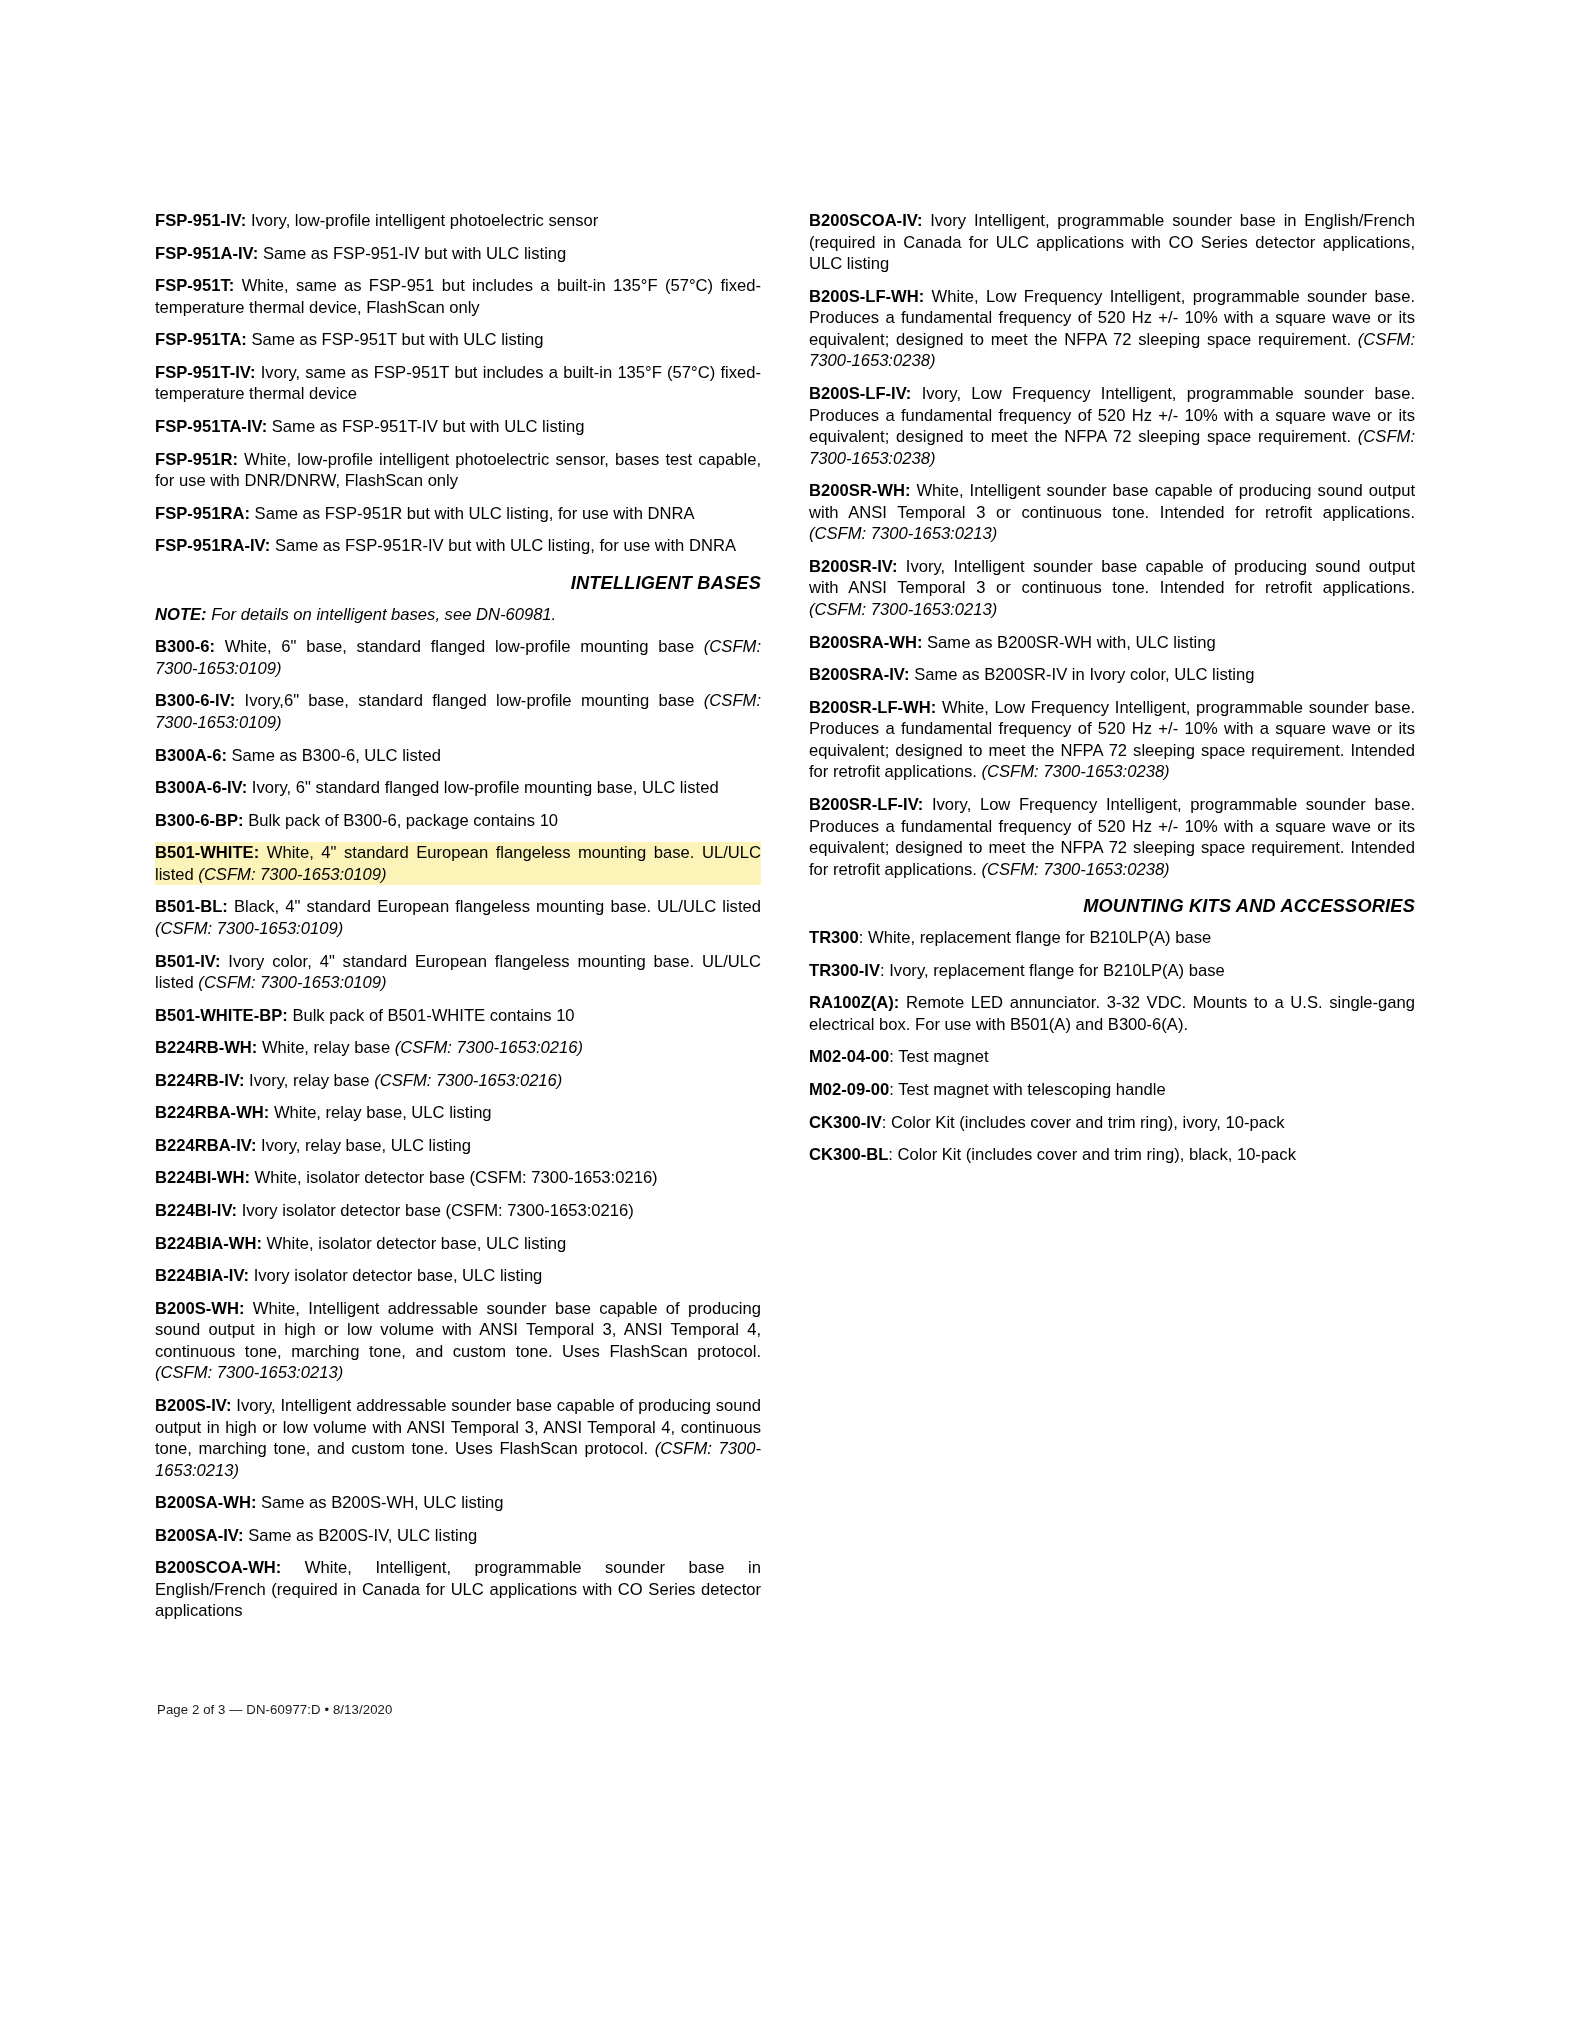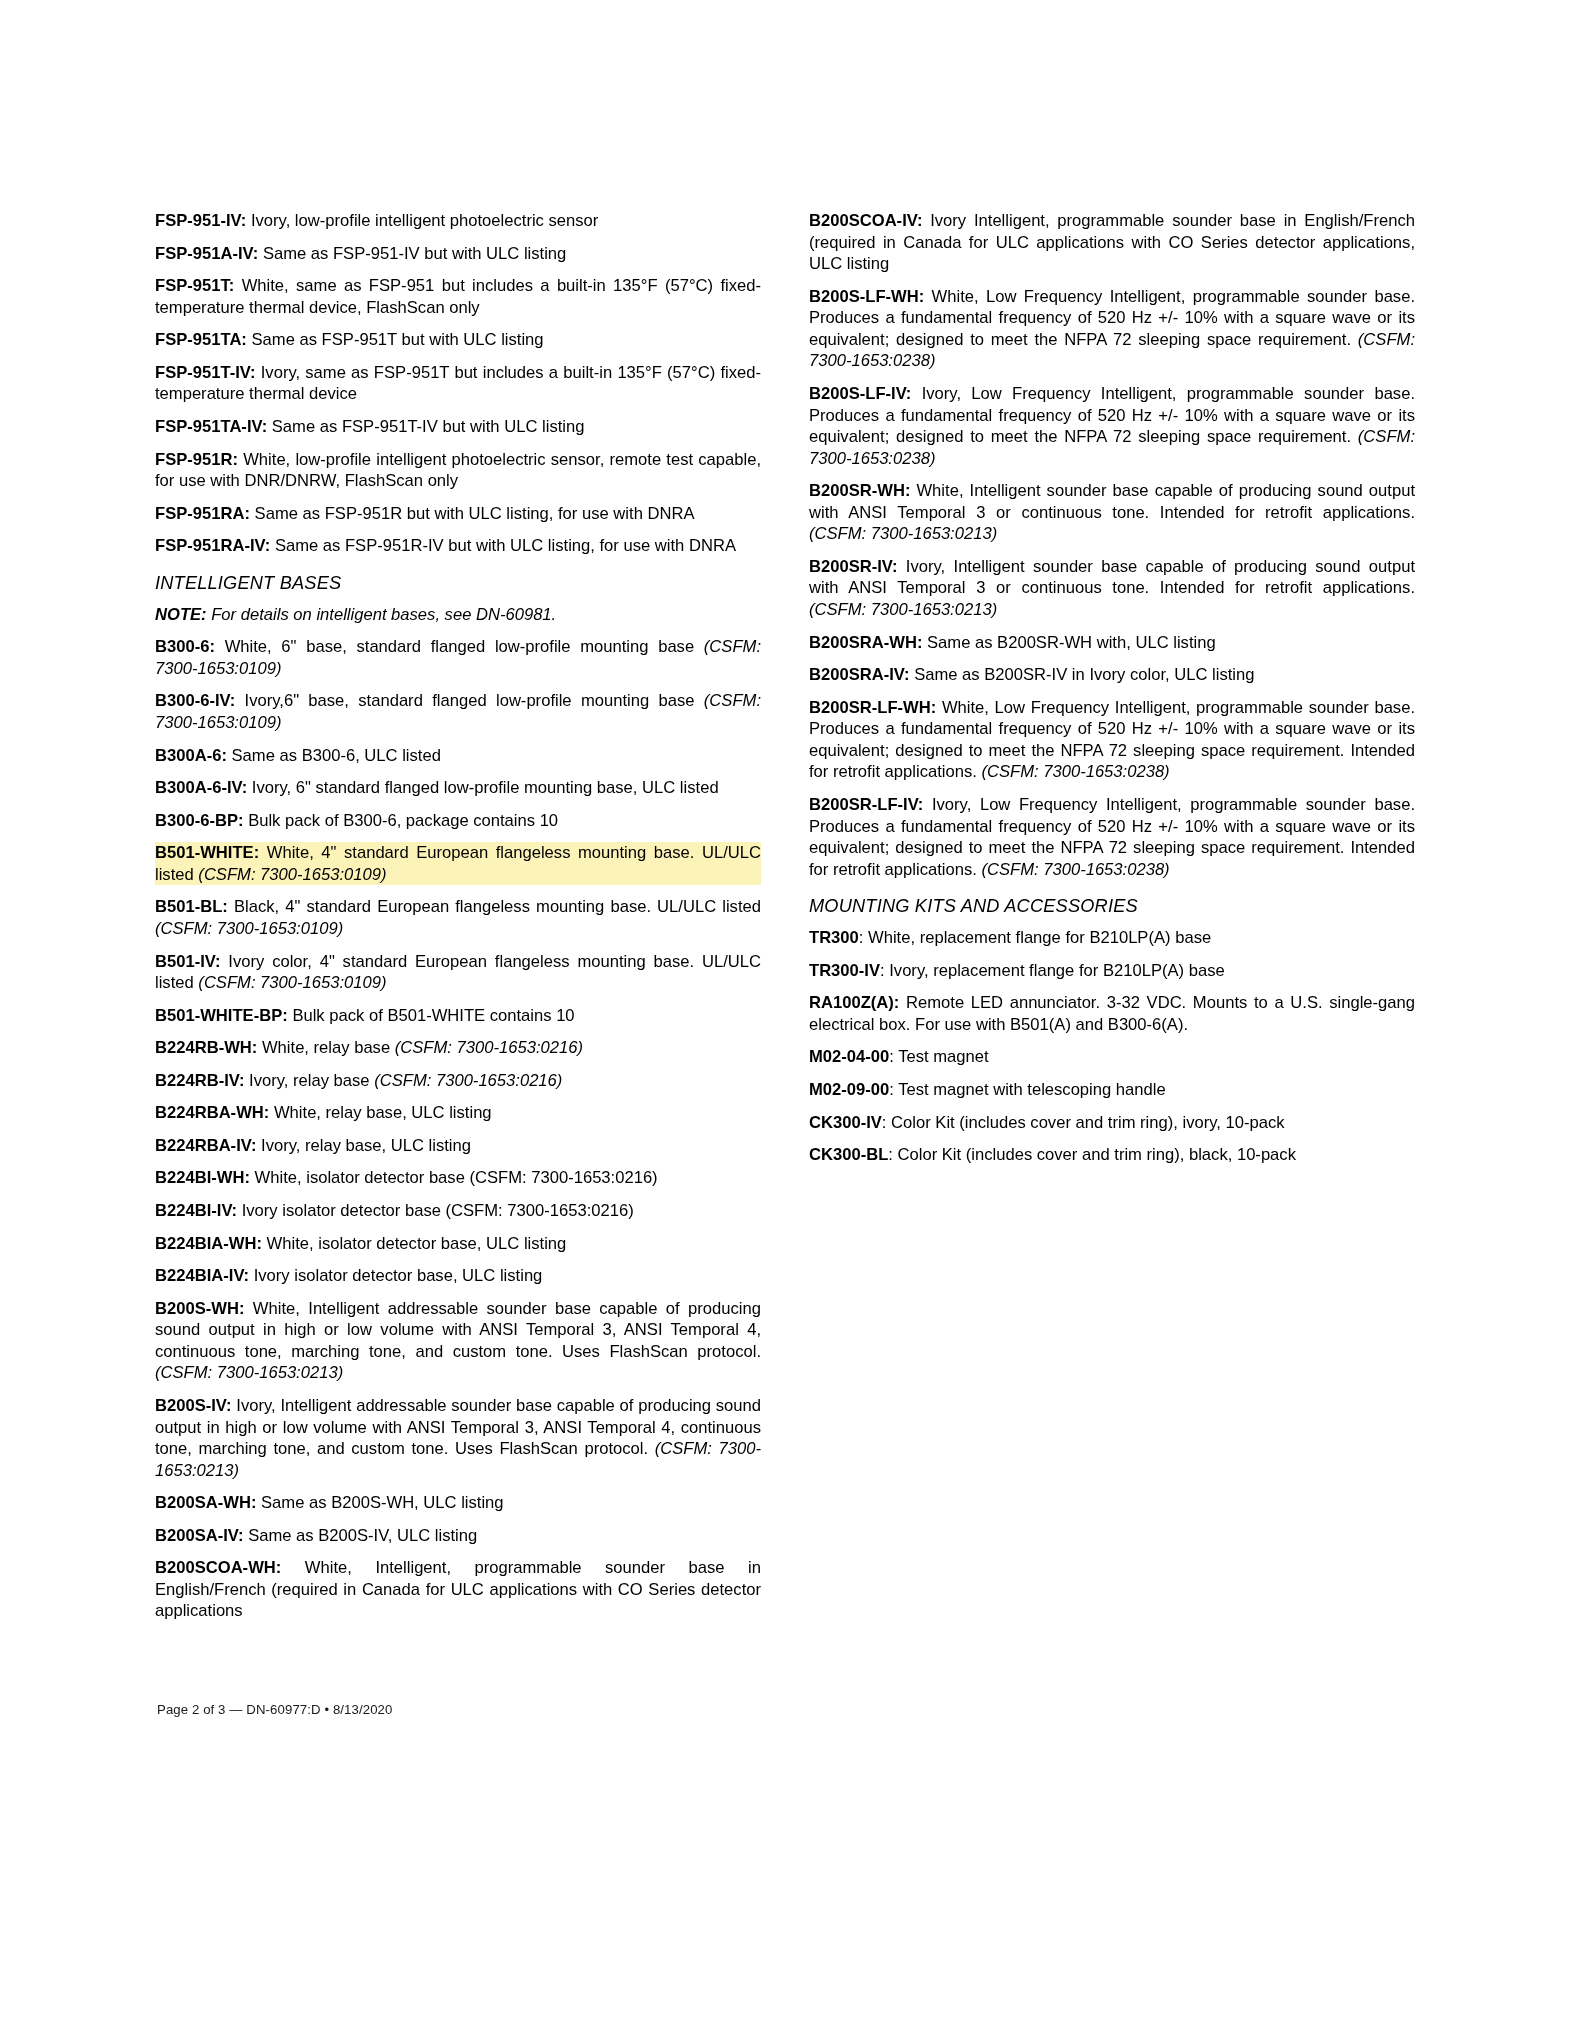--- a/index.html
+++ b/index.html
@@ -51,25 +51,26 @@
     font-size: 16.6px;
     line-height: 1.30;
     font-style: italic;
     margin-bottom: 11px;
   }
   .note .nb {
     font-weight: bold;
   }
   .section-head {
     font-size: 18.2px;
-    font-weight: normal;
+    font-weight: bold;
     font-style: italic;
     letter-spacing: 0.2px;
     margin-top: 16px;
     margin-bottom: 10px;
+    text-align: right;
   }
   .highlight {
     background: #fcf3b8;
   }
   .footer {
     position: absolute;
     left: 157px;
     top: 1702px;
     font-size: 13.2px;
     color: #1a1a1a;
@@ -84,21 +85,21 @@
   <div class="columns">
 
     <div class="col">
       <div id="left-top">
           <div class="entry"><span class="code">FSP-951-IV:</span><span> Ivory, low-profile intelligent photoelectric sensor</span></div>
           <div class="entry"><span class="code">FSP-951A-IV:</span><span> Same as FSP-951-IV but with ULC listing</span></div>
           <div class="entry"><span class="code">FSP-951T:</span><span> White, same as FSP-951 but includes a built-in 135°F (57°C) fixed-temperature thermal device, FlashScan only</span></div>
           <div class="entry"><span class="code">FSP-951TA:</span><span> Same as FSP-951T but with ULC listing</span></div>
           <div class="entry"><span class="code">FSP-951T-IV:</span><span> Ivory, same as FSP-951T but includes a built-in 135°F (57°C) fixed-temperature thermal device</span></div>
           <div class="entry"><span class="code">FSP-951TA-IV:</span><span> Same as FSP-951T-IV but with ULC listing</span></div>
-          <div class="entry"><span class="code">FSP-951R:</span><span> White, low-profile intelligent photoelectric sensor, remote test capable, for use with DNR/DNRW, FlashScan only</span></div>
+          <div class="entry"><span class="code">FSP-951R:</span><span> White, low-profile intelligent photoelectric sensor, bases test capable, for use with DNR/DNRW, FlashScan only</span></div>
           <div class="entry"><span class="code">FSP-951RA:</span><span> Same as FSP-951R but with ULC listing, for use with DNRA</span></div>
           <div class="entry"><span class="code">FSP-951RA-IV:</span><span> Same as FSP-951R-IV but with ULC listing, for use with DNRA</span></div>
         </div>
 
       <div class="section-head">INTELLIGENT BASES</div>
 
       <div class="note"><span class="nb">NOTE:</span><span> For details on intelligent bases, see DN-60981.</span></div>
 
       <div id="left-bases">
           <div class="entry"><span class="code">B300-6:</span><span> White, 6" base, standard flanged low-profile mounting base </span><span class="ital">(CSFM: 7300-1653:0109)</span></div>

